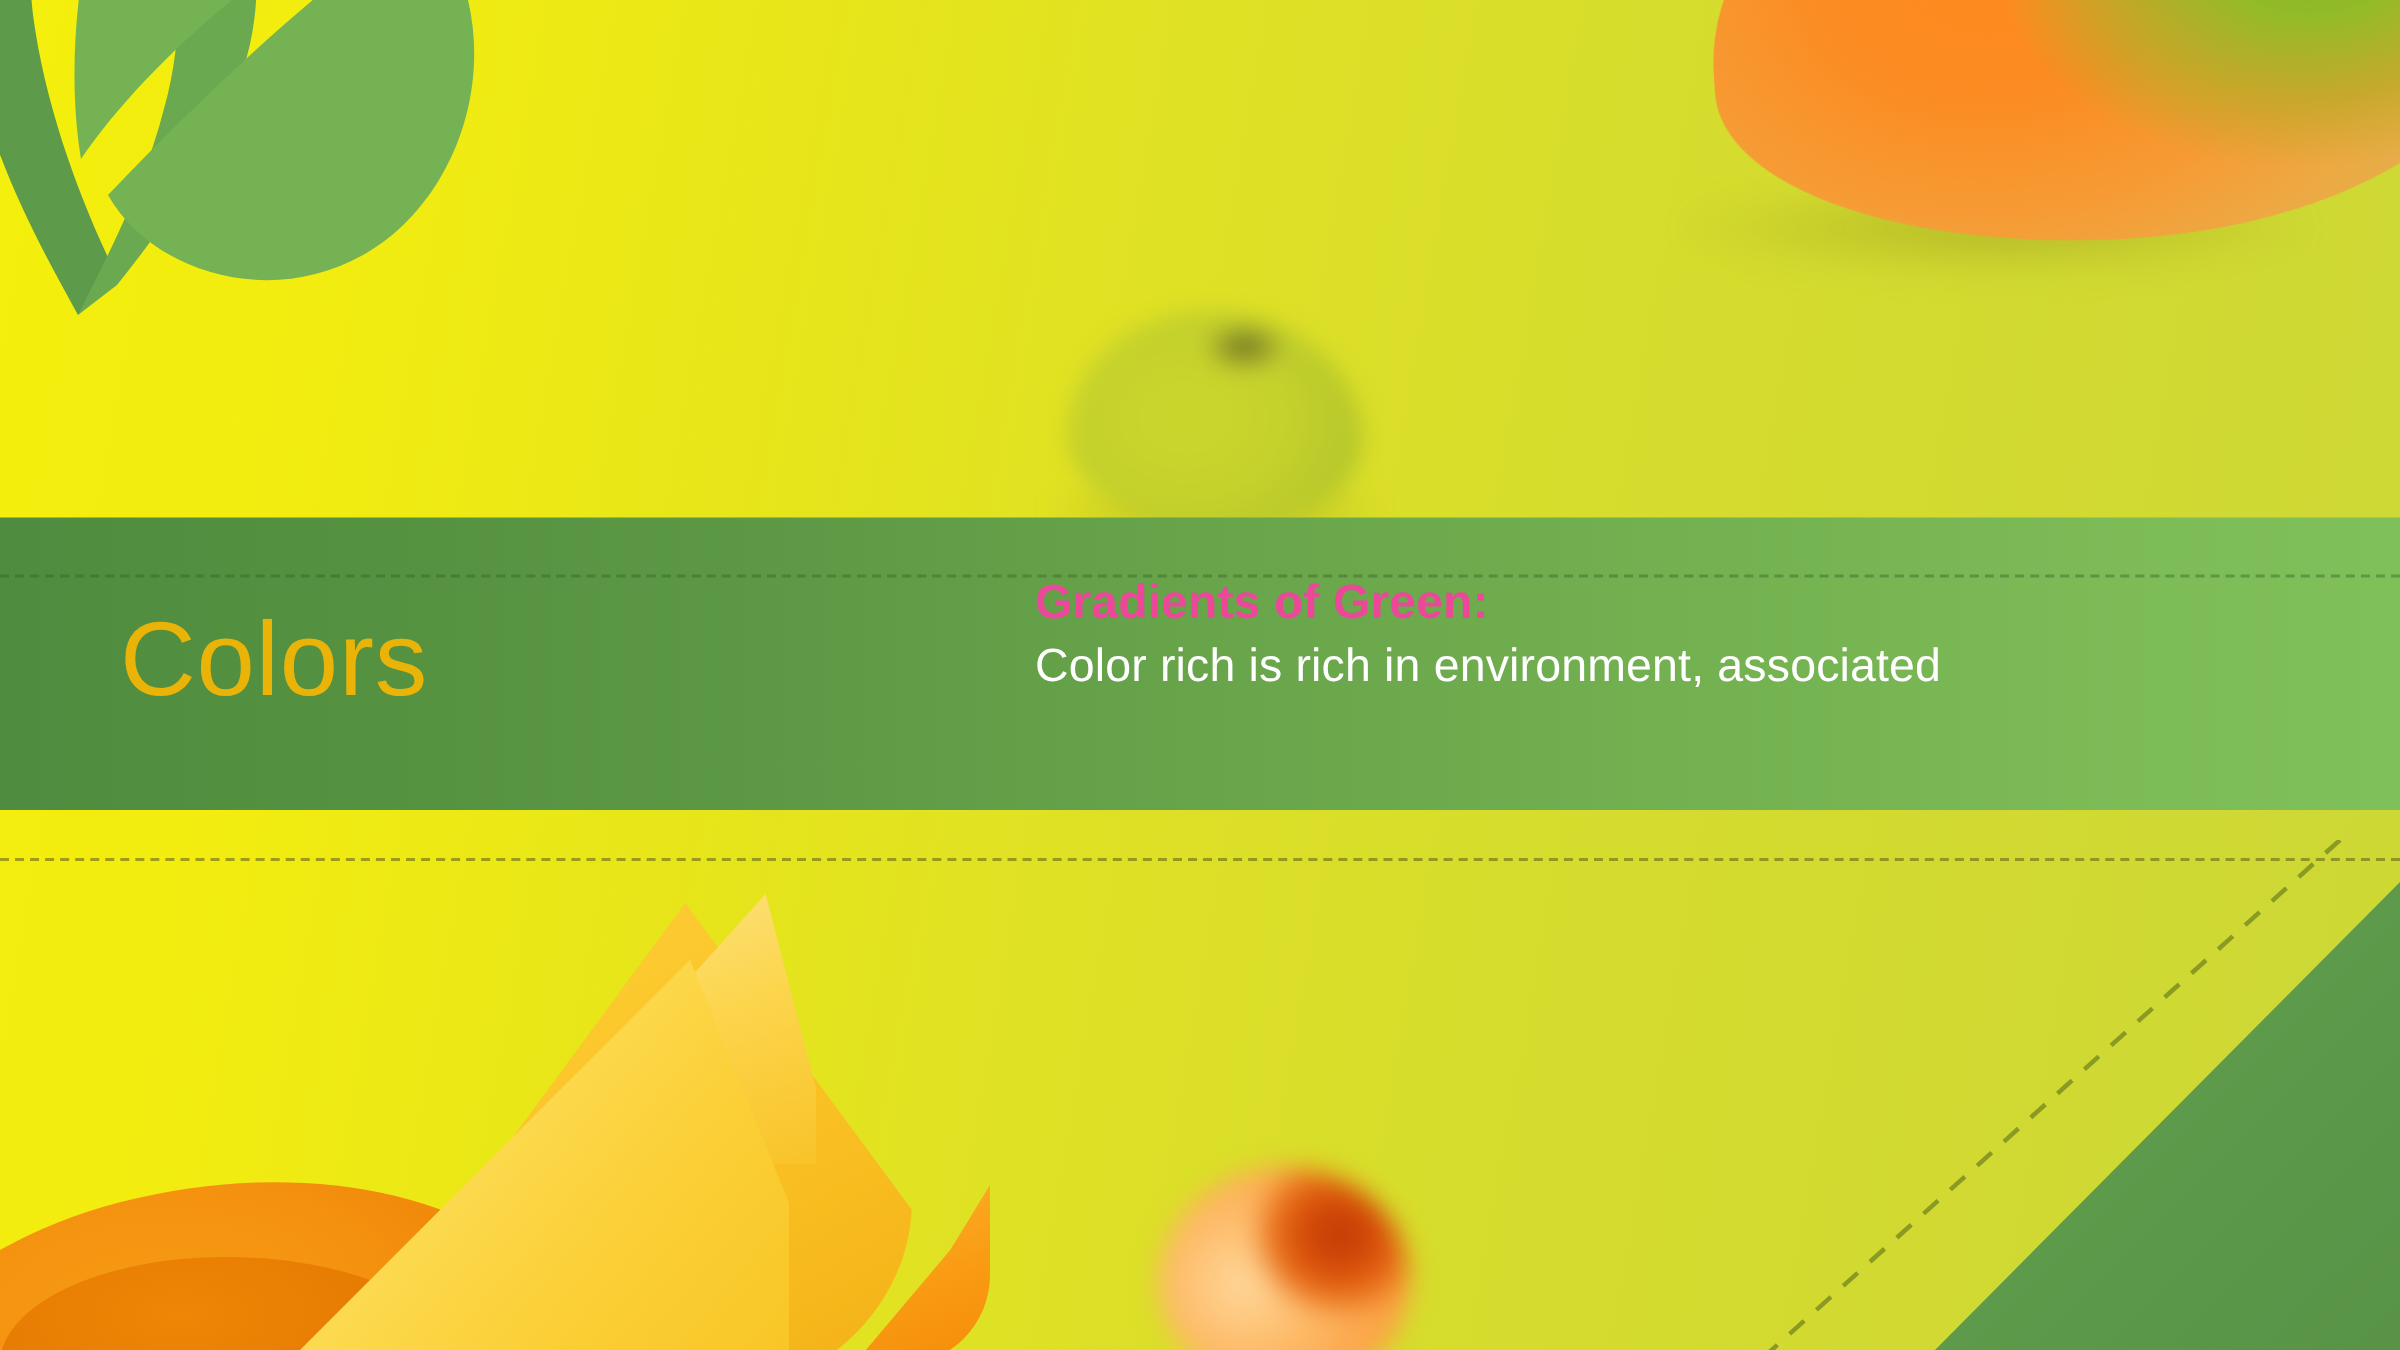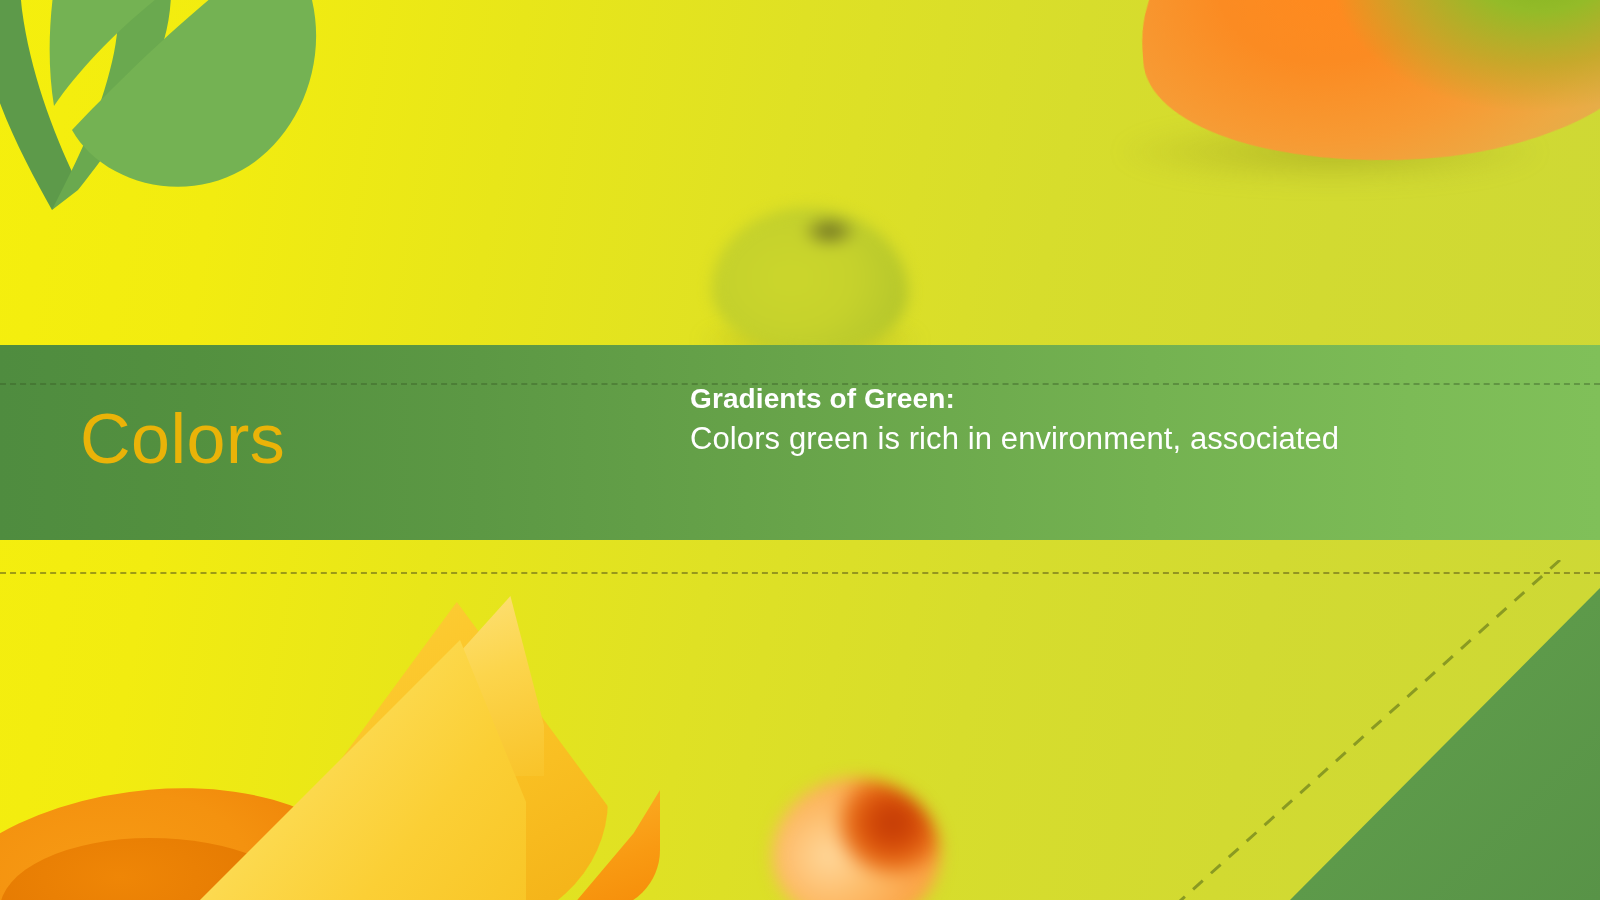--- a/index.html
+++ b/index.html
@@ -236,22 +236,22 @@
     white-space: nowrap;
   }
 
   .band-text {
     position: absolute;
     left: 690px;
     top: 382px;
     width: 860px;
   }
   .band-heading {
-    color: #ffffff;
-    font-size: 28px;
+    color: #ec4899;
+    font-size: 32px;
     font-weight: 700;
     line-height: 1.22;
     margin: 0 0 2px 0;
     letter-spacing: 0.1px;
   }
   .band-body {
     color: #ffffff;
     font-size: 31px;
     font-weight: 400;
     line-height: 1.36;
@@ -292,18 +292,18 @@
   </svg>
 
   <div class="band">
     <div class="band-dash"></div>
   </div>
 
   <div class="band-title">Colors</div>
 
   <div class="band-text">
     <p class="band-heading">Gradients of Green:</p>
-    <p class="band-body">Colors green is rich in environment, associated</p>
+    <p class="band-body">Color rich is rich in environment, associated</p>
   </div>
 
   <div class="lower-dash"></div>
 
 </div>
 
 </body></html>

